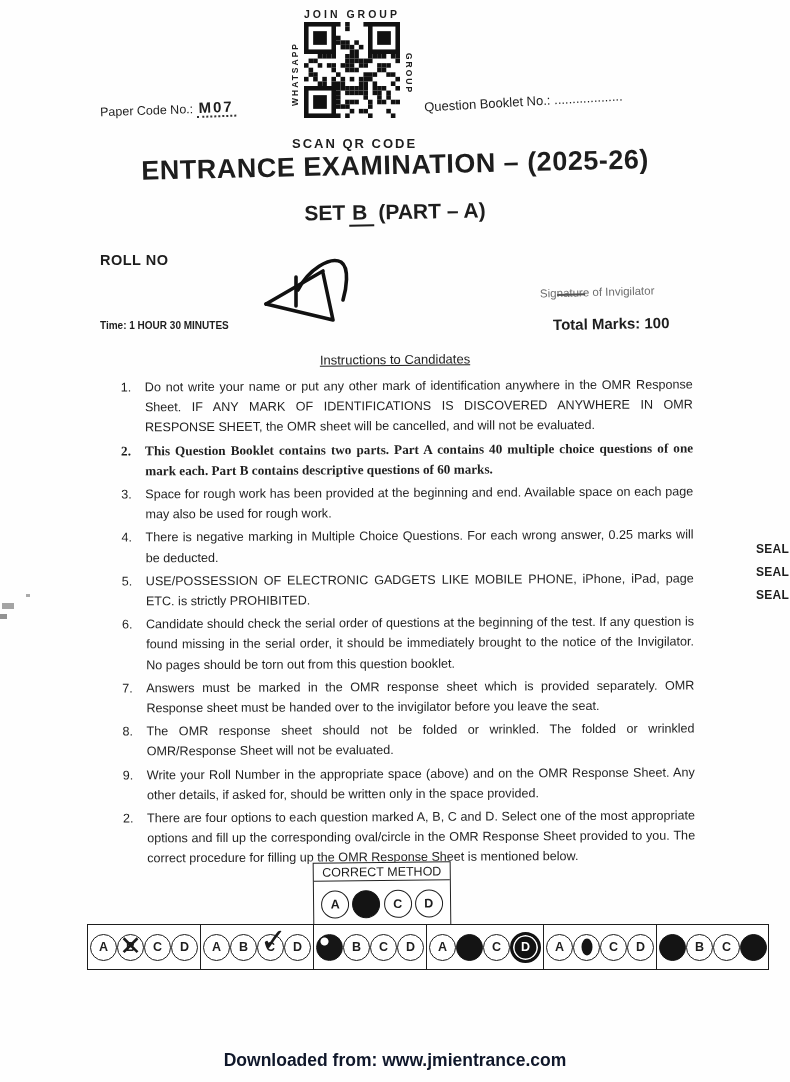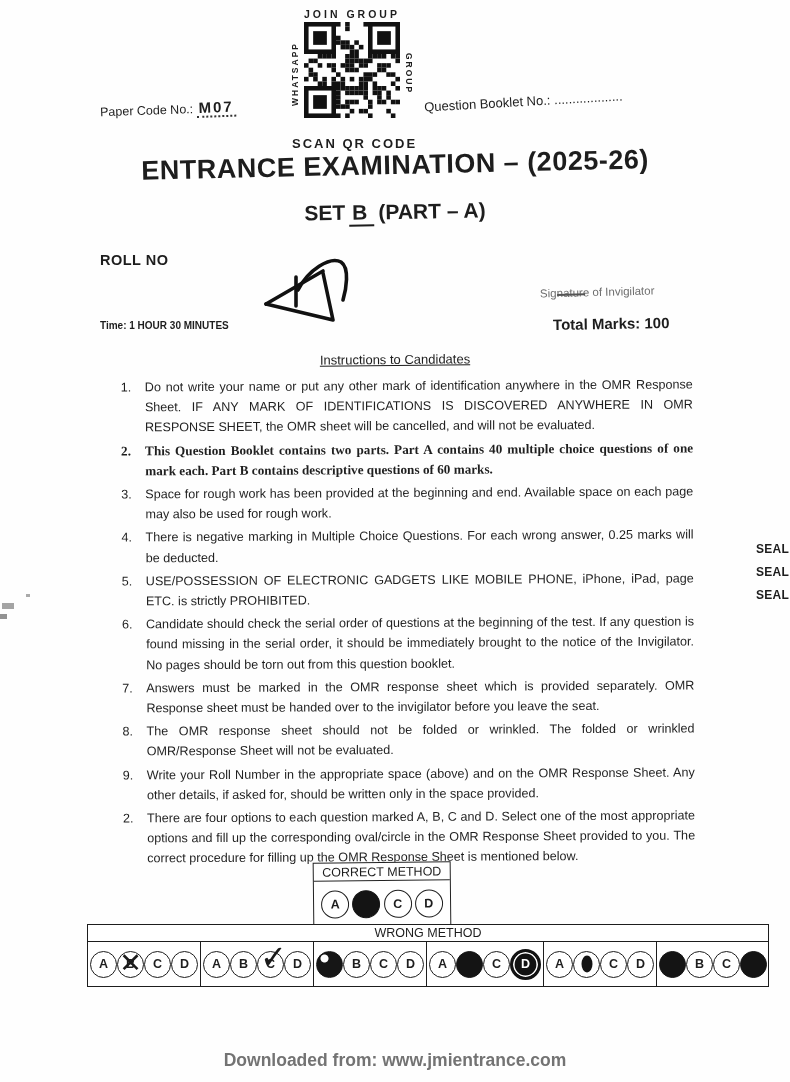--- a/index.html
+++ b/index.html
@@ -76,21 +76,21 @@
     font-size:27px;font-weight:normal;color:#1a1a1a;}
   .state-checked::after{content:"✓";position:absolute;left:2px;top:-14px;
     font-size:32px;font-weight:normal;color:#1a1a1a;}
   .state-ring-filled{background:#121212;border:3.4px solid #121212;box-shadow:inset 0 0 0 1.6px #fff;}
   .state-ring-filled .lbl{color:#fff;}
   .state-half-filled .lbl{visibility:hidden;}
   .state-half-filled::after{content:"";position:absolute;left:50%;top:50%;transform:translate(-50%,-50%);
     width:11px;height:17px;background:#141414;border-radius:50%;}
 
   
-  .footer{left:0;width:790px;top:1050px;text-align:center;font-size:17.5px;font-weight:bold;color:#737373;}
+  .footer{left:0;width:790px;top:1050px;text-align:center;font-size:17.5px;font-weight:bold;color:#0f172a;}
 
   
   .smudge1{left:2px;top:603px;width:12px;height:6px;background:#8d8d8d;opacity:.8;}
   .smudge2{left:0;top:614px;width:7px;height:5px;background:#777;opacity:.8;}
   .smudge3{left:26px;top:594px;width:4px;height:3px;background:#aaa;}
 </style>
 </head>
 <body>
 
 <div class="page">
@@ -334,21 +334,20 @@
         <span class="bubble state-empty">
           <span class="lbl">C</span>
         </span>
         <span class="bubble state-empty">
           <span class="lbl">D</span>
         </span>
       </div>
   </div>
 
   <div class="abs wrong-table">
-    <div class="box-title">WRONG METHOD</div>
     <div class="wrong-body" id="wrong-cells">
         <div class="wrong-cell">
           <span class="bubble state-empty">
             <span class="lbl">A</span>
           </span>
           <span class="bubble state-crossed">
             <span class="lbl">B</span>
           </span>
           <span class="bubble state-empty">
             <span class="lbl">C</span>

